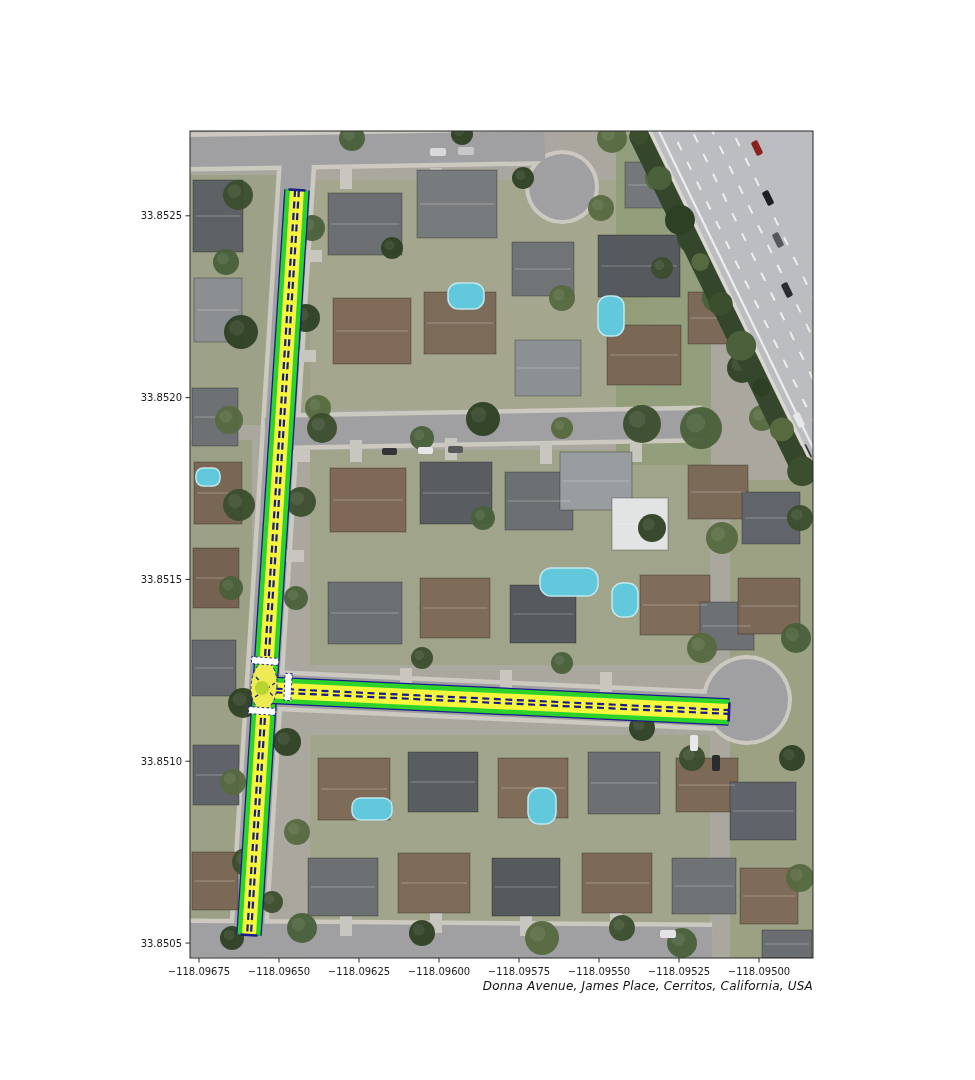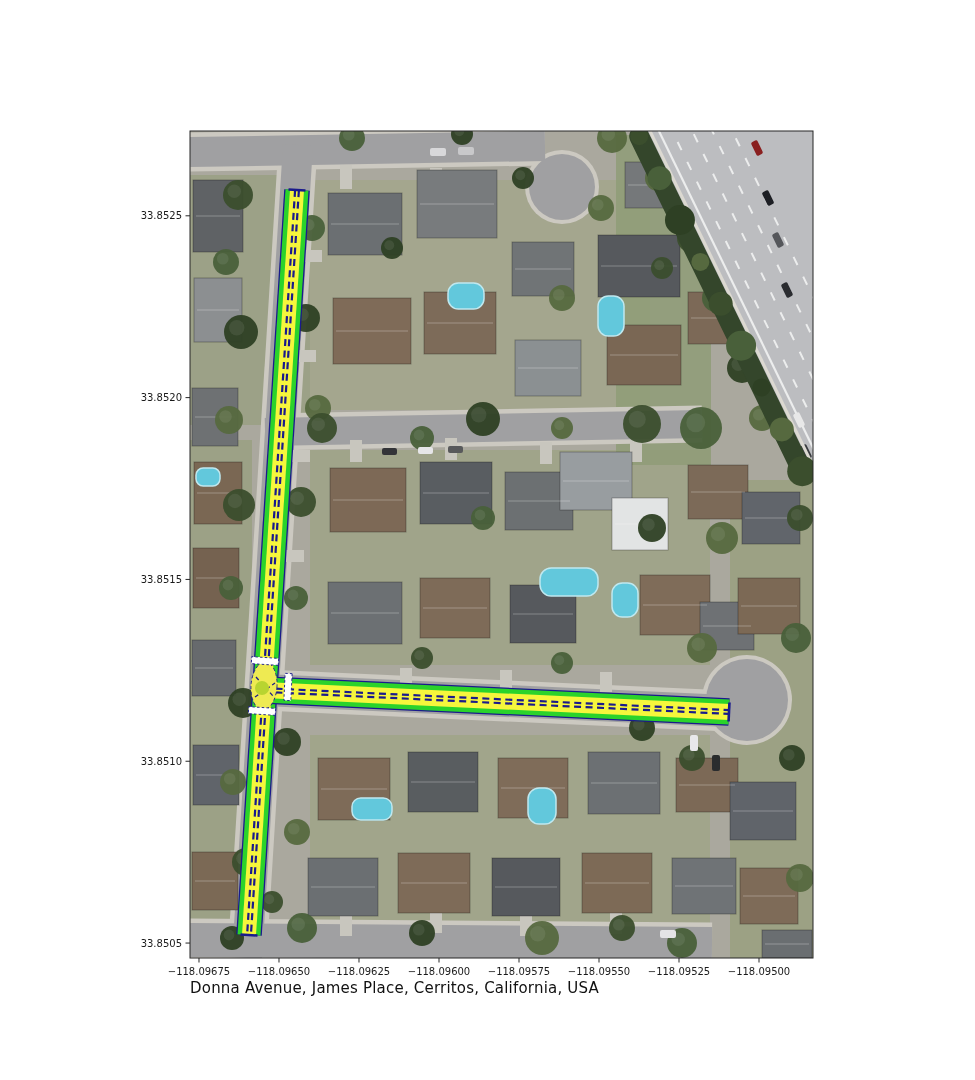--- a/index.html
+++ b/index.html
@@ -1,20 +1,20 @@
 <!DOCTYPE html>
 <html><head>
 <meta charset="utf-8">
 <style>
   html,body{margin:0;padding:0;background:#ffffff;}
   #figure{position:relative;width:975px;height:1080px;background:#ffffff;overflow:hidden;
           font-family:"DejaVu Sans","Liberation Sans",sans-serif;}
   #fig-svg{position:absolute;left:0;top:0;}
-  #xlabel{position:absolute;left:190px;top:979px;width:623px;text-align:left;
-          font-size:15px;color:#111;letter-spacing:.2px;}
+  #xlabel{position:absolute;left:190px;top:979px;width:623px;text-align:right;
+          font-size:12px;color:#111;letter-spacing:.2px;font-style:italic;}
 </style>
 </head>
 <body>
 
 <div id="figure">
   <svg id="fig-svg" width="975" height="1080" viewBox="0 0 975 1080">
       <rect x="0" y="0" width="975" height="1080" fill="#ffffff"></rect>
       <defs>
         <clipPath id="mapclip">
           <rect x="190" y="131" width="623" height="827"></rect>

